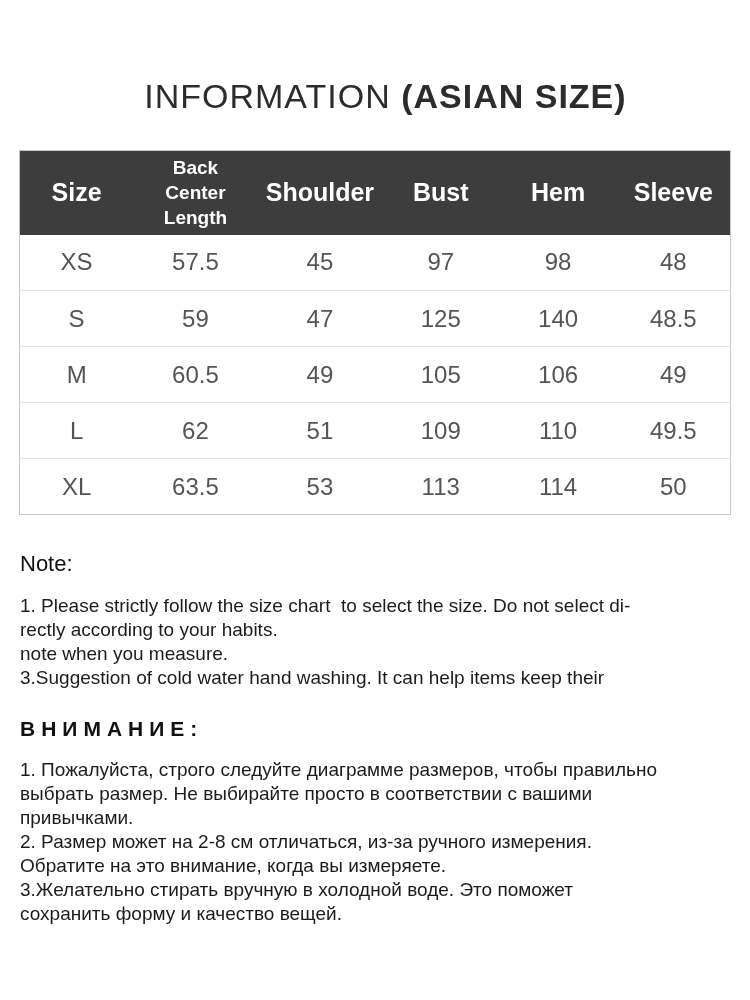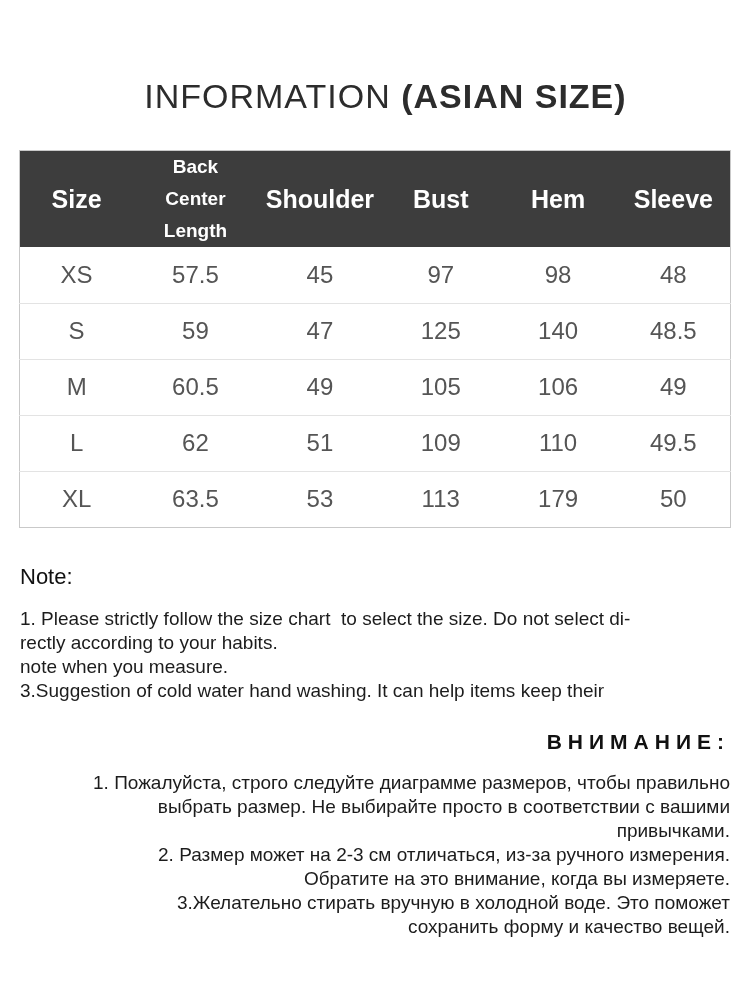--- a/index.html
+++ b/index.html
@@ -41,21 +41,21 @@
     height: 84px;
     font-weight: 700;
     font-size: 25px;
     text-align: center;
     vertical-align: middle;
     border: none;
     padding: 0;
   }
   table.size-table thead th:nth-child(2) {
     font-size: 19px;
-    line-height: 32px;
+    line-height: 25px;
     padding: 0 12px;
   }
   table.size-table tbody td {
     height: 56px;
     text-align: center;
     vertical-align: middle;
     font-size: 24px;
     color: #555555;
     border-top: 1px solid #e3e3e3;
     padding: 0;
@@ -69,21 +69,21 @@
     color: #111111;
   }
   .text-lines {
     margin-top: 17px;
     font-size: 19px;
     line-height: 24px;
     color: #1c1c1c;
   }
   .text-lines .line { white-space: pre-wrap; }
 
-  .attention-section { margin: 27px 20px 0 20px; text-align: right; }
+  .attention-section { margin: 27px 20px 0 20px; }
   .attention-heading {
     font-size: 21px;
     font-weight: 700;
     letter-spacing: 6px;
     color: #111111;
   }
 </style>
 </head>
 <body>
 
@@ -142,21 +142,21 @@
         <td>51</td>
         <td>109</td>
         <td>110</td>
         <td>49.5</td>
       </tr>
       <tr>
         <td>XL</td>
         <td>63.5</td>
         <td>53</td>
         <td>113</td>
-        <td>179</td>
+        <td>114</td>
         <td>50</td>
       </tr>
     </tbody>
   </table>
 </div>
 
 <div class="note-section">
   <div class="note-heading">Note:</div>
   <div class="text-lines">
     <div class="line">1. Please strictly follow the size chart  to select the size. Do not select di-</div>
@@ -165,18 +165,18 @@
     <div class="line">3.Suggestion of cold water hand washing. It can help items keep their</div>
   </div>
 </div>
 
 <div class="attention-section">
   <div class="attention-heading">ВНИМАНИЕ:</div>
   <div class="text-lines">
     <div class="line">1. Пожалуйста, строго следуйте диаграмме размеров, чтобы правильно</div>
     <div class="line">выбрать размер. Не выбирайте просто в соответствии с вашими</div>
     <div class="line">привычками.</div>
-    <div class="line">2. Размер может на 2-3 см отличаться, из-за ручного измерения.</div>
+    <div class="line">2. Размер может на 2-8 см отличаться, из-за ручного измерения.</div>
     <div class="line">Обратите на это внимание, когда вы измеряете.</div>
     <div class="line">3.Желательно стирать вручную в холодной воде. Это поможет</div>
     <div class="line">сохранить форму и качество вещей.</div>
   </div>
 </div>
 
 </body></html>

